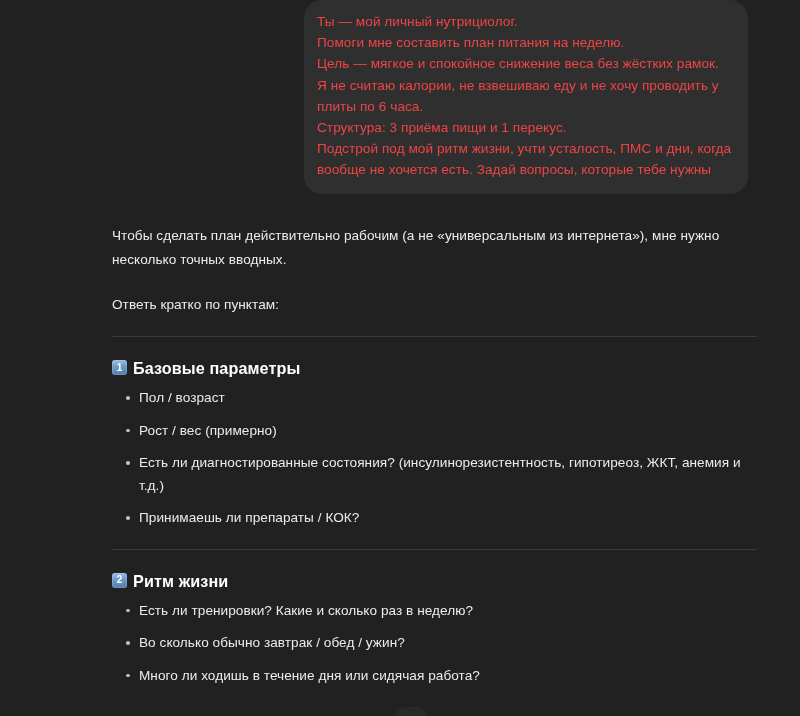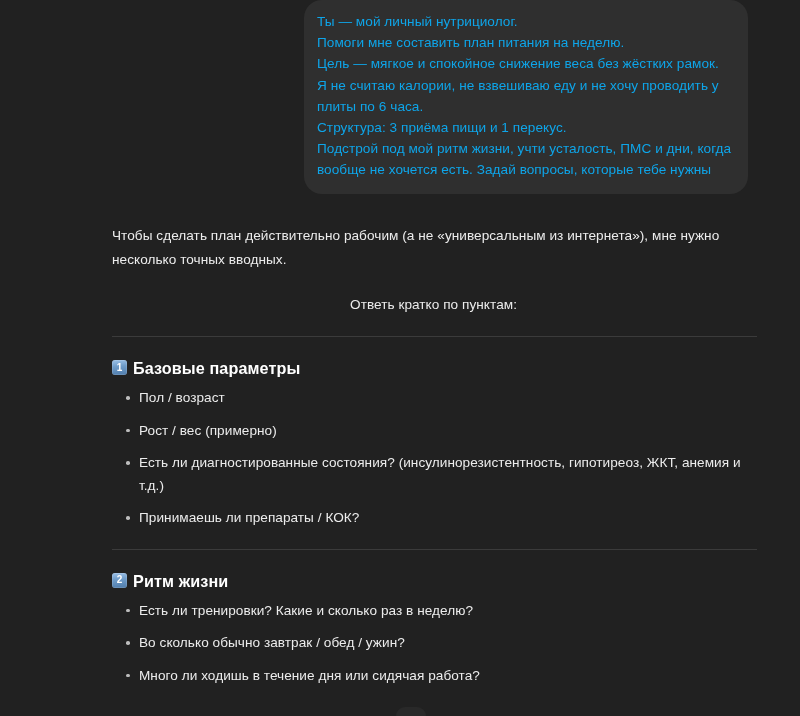--- a/index.html
+++ b/index.html
@@ -35,41 +35,40 @@
     border-radius: 18px;
     padding: 11px 15px 13px 13px;
     max-width: 446px;
     width: 444px;
     border-top-right-radius: 18px;
   }
   .user-bubble p {
     margin: 0;
     font-size: 13.6px;
     line-height: 21.2px;
-    color: #0ea5e9;
+    color: #ef4444;
     letter-spacing: 0.05px;
     white-space: normal;
   }
 
   
   .assistant-row {
     padding: 0 45px 0 112px;
     margin-top: 30px;
   }
   .assistant-para {
     margin: 0;
     font-size: 13.6px;
     line-height: 24.6px;
     color: #ececec;
     letter-spacing: 0.05px;
     max-width: 648px;
   }
   .assistant-para.spaced {
     margin-top: 20px;
-    text-align: center;
   }
 
   hr.divider {
     border: 0;
     border-top: 1px solid #3b3b3b;
     margin: 19px 0 0 0;
     width: 645px;
   }
 
   .section {

